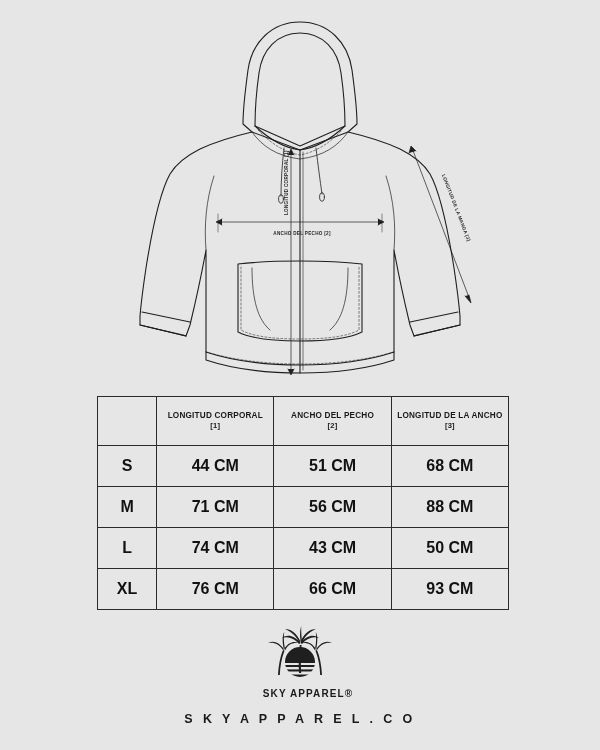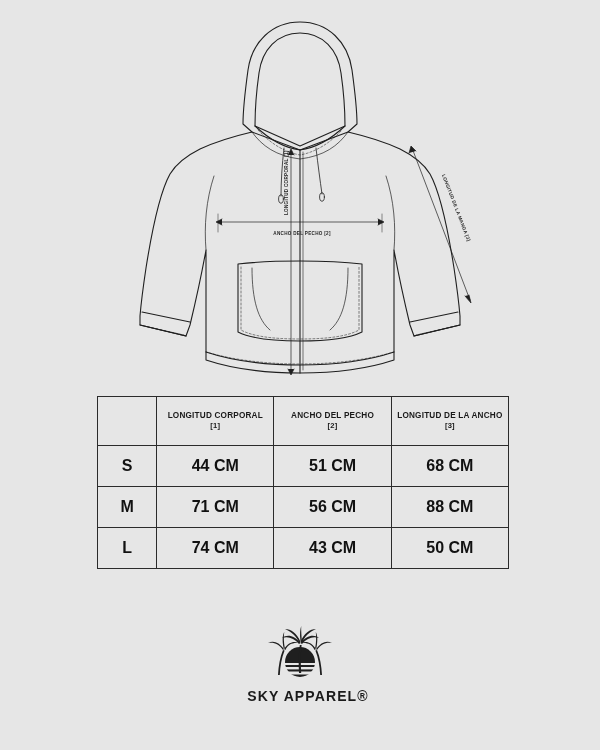--- a/index.html
+++ b/index.html
@@ -82,21 +82,21 @@
     top: 625px;
     width: 600px;
     text-align: center;
   }
   .brand-logo {
     display: block;
     margin: 0 auto;
   }
   .brand-name {
     margin-top: 1px;
-    font-size: 14px;
+    font-size: 10px;
     font-weight: bold;
     letter-spacing: 1.1px;
     color: #1a1a1a;
     margin-left: 16px;
   }
   .brand-url {
     position: absolute;
     left: 0;
     top: 712px;
     width: 600px;
@@ -242,20 +242,26 @@
         <td>71 CM</td>
         <td>56 CM</td>
         <td>88 CM</td>
       </tr>
       <tr>
         <td class="size-label">L</td>
         <td>74 CM</td>
         <td>43 CM</td>
         <td>50 CM</td>
       </tr>
+      <tr>
+        <td class="size-label">XL</td>
+        <td>76 CM</td>
+        <td>66 CM</td>
+        <td>93 CM</td>
+      </tr>
     </tbody>
   </table>
 
   <div class="brand">
     <svg class="brand-logo" width="78" height="62" viewBox="0 0 78 62" xmlns="http://www.w3.org/2000/svg">
       <g fill="#1f1f1f">
 
         <circle cx="39" cy="37" r="15"></circle>
 
         <g fill="#e6e6e6">
@@ -279,14 +285,15 @@
 
         <path d="M61 50 C 60.5 41 59 32 56 25 L 54.4 25.6 C 57.4 33 58.8 41.4 59.2 50 Z"></path>
         <path d="M55 24 C 60 17 66 15 71 18 C 65 17 60 19 56 25 Z"></path>
         <path d="M55 24 C 50 17 45 16 41 18 C 46 17.4 51 19 53.6 25 Z"></path>
         <path d="M55.4 23 C 57 15 56.4 10 54.8 7 C 55.4 12 55.2 18 54.2 23 Z"></path>
       </g>
     </svg>
     <div class="brand-name">SKY APPAREL®</div>
   </div>
 
+  <div class="brand-url">S K Y A P P A R E L . C O</div>
 
 </div>
 
 </body></html>

